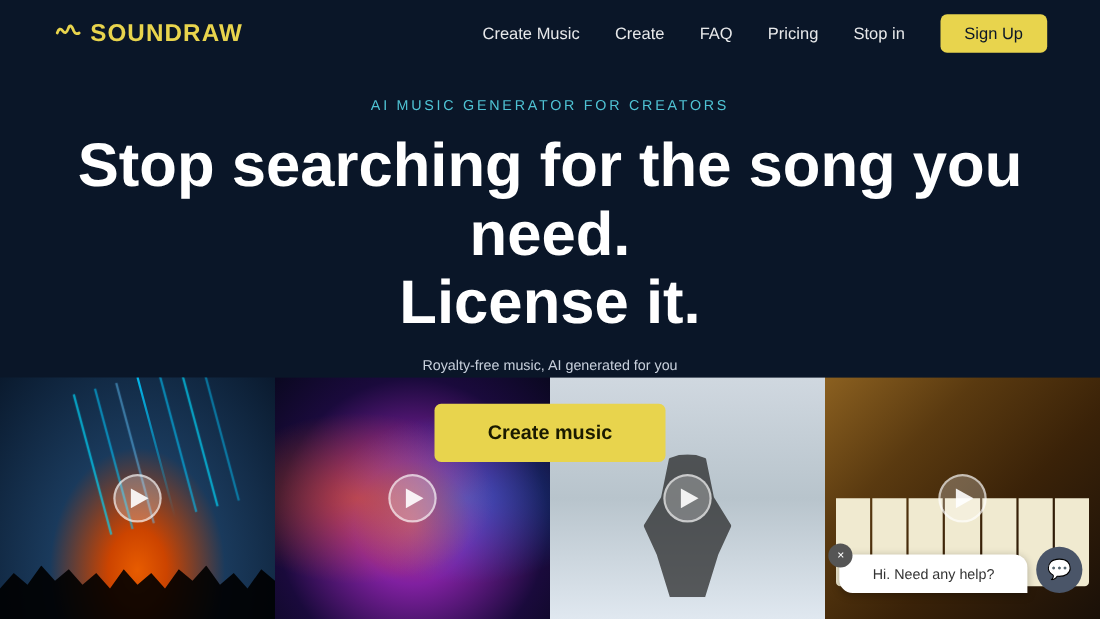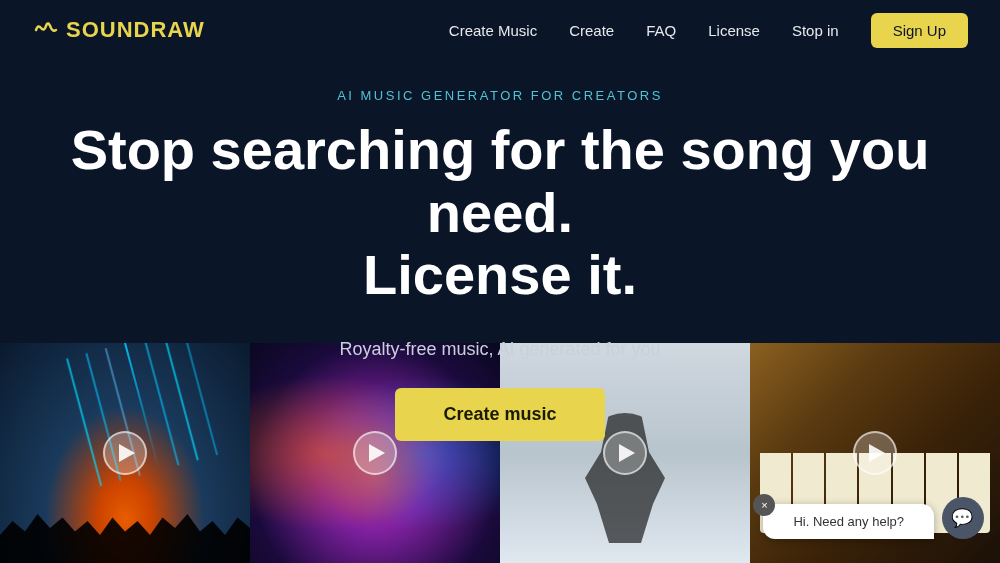--- a/index.html
+++ b/index.html
@@ -12,21 +12,21 @@
       height: 563px;
       overflow: hidden;
       position: relative;
     }
 
     
     header {
       display: flex;
       align-items: center;
       justify-content: space-between;
-      padding: 0 32px;
+      padding: 0 48px;
       height: 60px;
       background-color: #0a1628;
       position: relative;
       z-index: 10;
       gap: 32px;
     }
 
     .logo {
       display: flex;
       align-items: center;
@@ -91,28 +91,28 @@
       font-weight: 500;
       margin-bottom: 16px;
       text-transform: uppercase;
     }
 
     .hero-title {
       font-size: 56px;
       font-weight: 800;
       line-height: 1.12;
       color: #ffffff;
-      margin-bottom: 32px;
+      margin-bottom: 17px;
       max-width: 900px;
       margin-left: auto;
       margin-right: auto;
     }
 
     .hero-subtitle {
-      font-size: 18px;
+      font-size: 13px;
       color: #c8d0dc;
       font-weight: 400;
       margin-bottom: 28px;
     }
 
     .btn-create-music {
       background-color: #e8d44d;
       color: #1a1a00;
       border: none;
       padding: 16px 48px;
@@ -330,21 +330,21 @@
         <path d="M4 14 Q6 8 9 12 Q12 16 14 10 Q16 4 19 12 Q21 16 24 14" stroke="#e8d44d" stroke-width="2.5" fill="none" stroke-linecap="round"></path>
       </svg>
     </span>
     <span class="logo-text">SOUNDRAW</span>
   </a>
 
   <nav>
     <a href="#">Create Music</a>
     <a href="#">Create</a>
     <a href="#">FAQ</a>
-    <a href="#">License</a>
+    <a href="#">Pricing</a>
     <a href="#">Stop in</a>
     <button class="btn-signup">Sign Up</button>
   </nav>
 </header>
 
 <section class="hero">
   <p class="hero-tag">AI MUSIC GENERATOR FOR CREATORS</p>
   <h1 class="hero-title">
     <span>Stop searching for the song you need.</span><br>
     <span>License it.</span>

